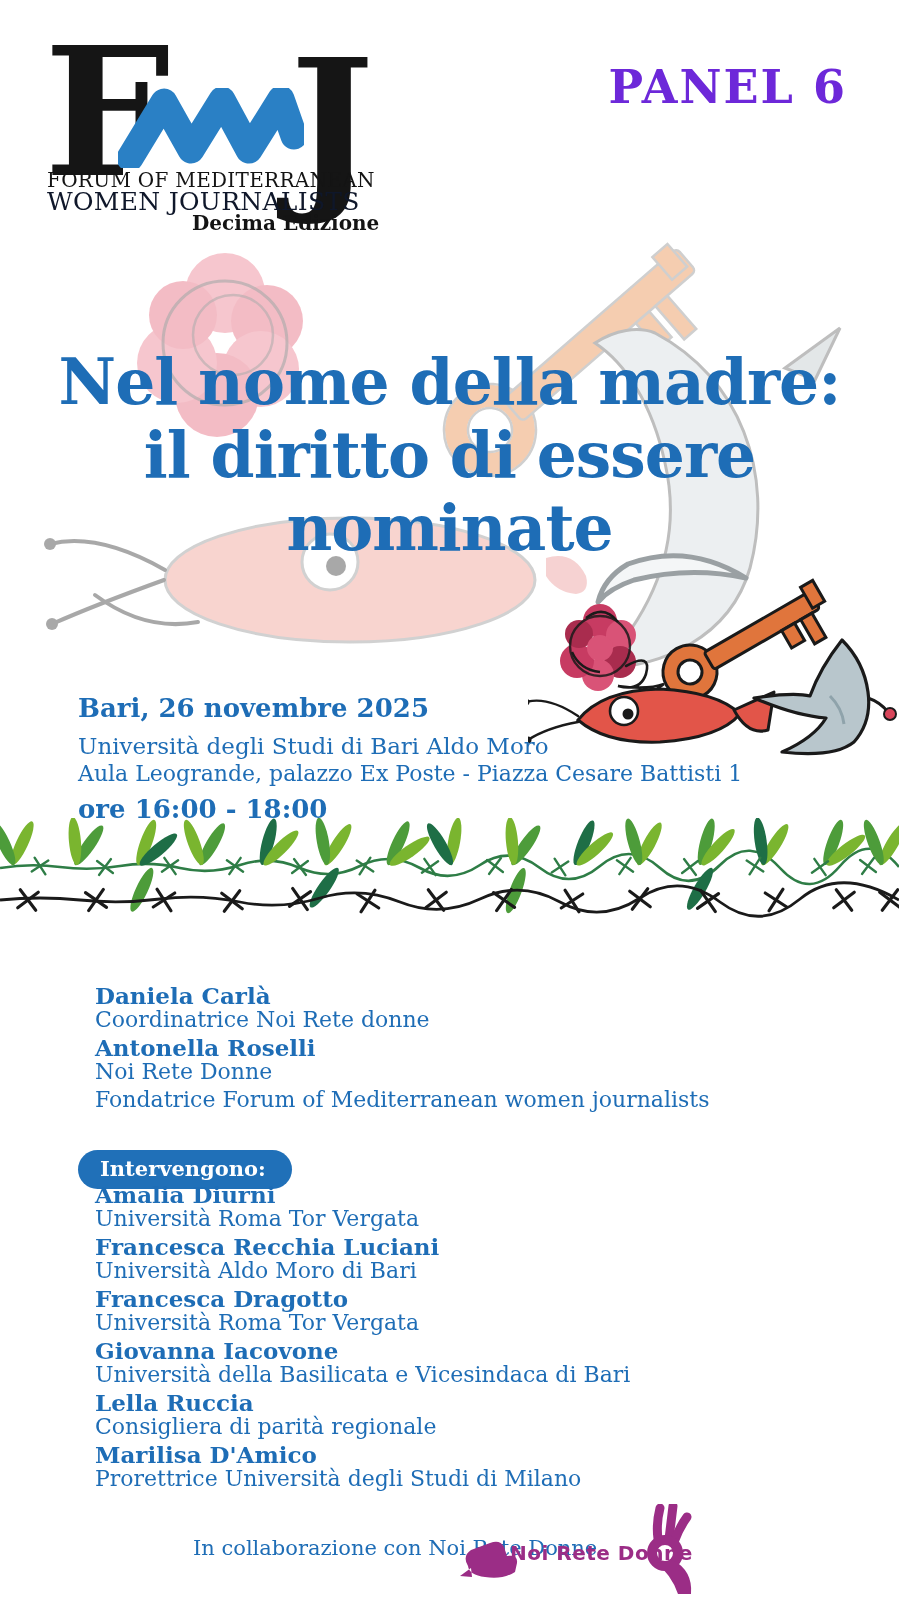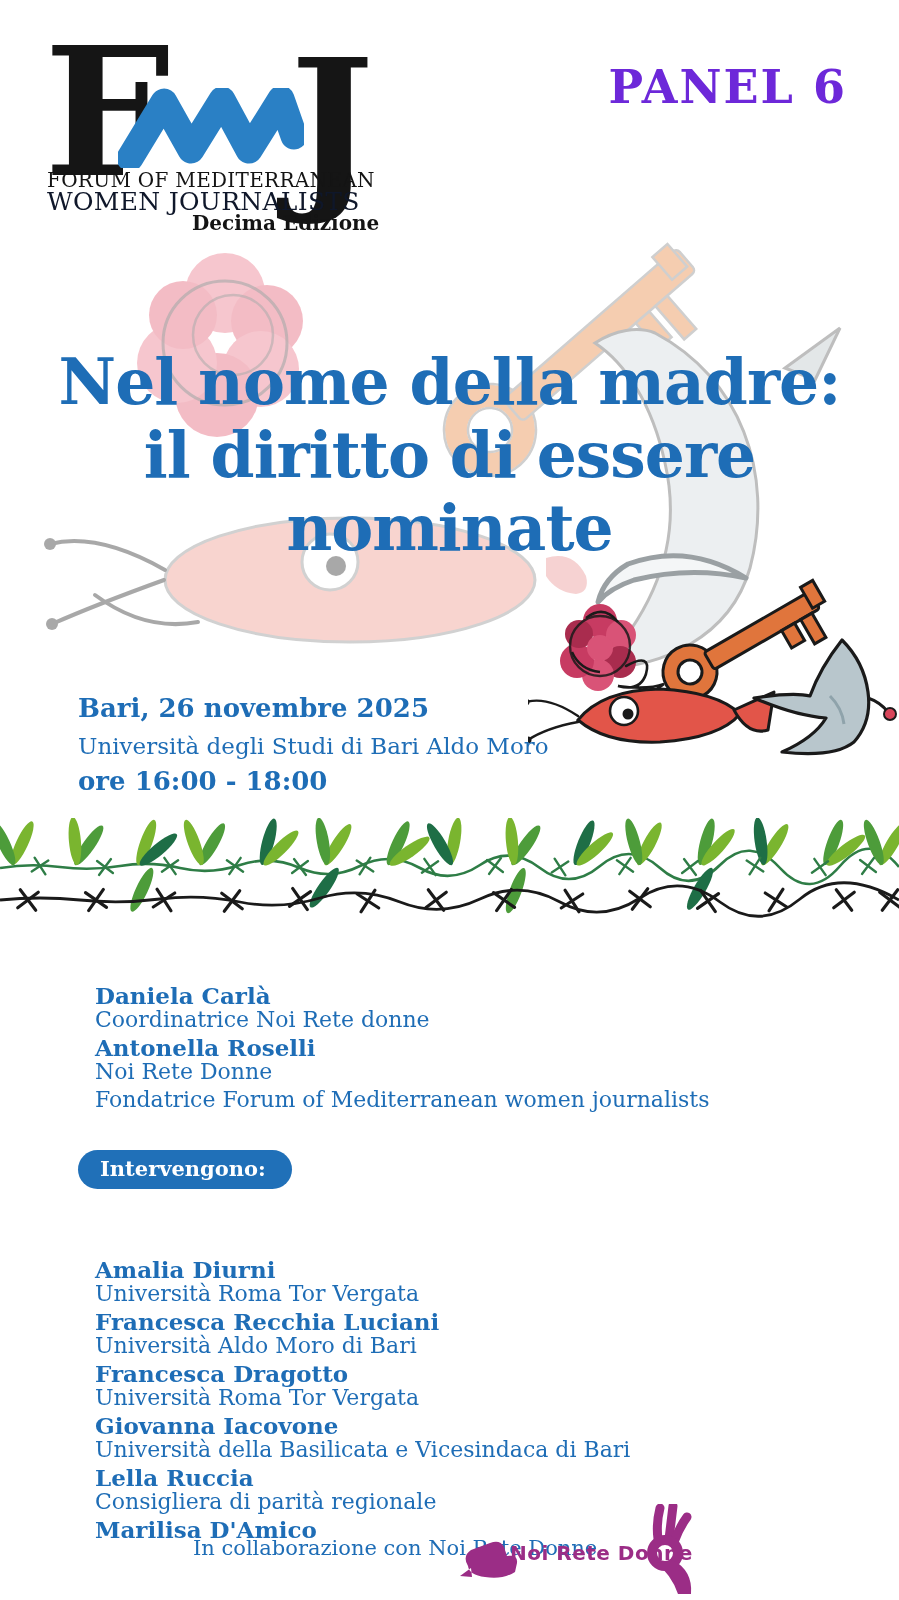--- a/index.html
+++ b/index.html
@@ -29,21 +29,21 @@
   .event-time{font-size:26px;font-weight:bold;margin-top:7px;}
   
   .divider{position:absolute;left:0;top:818px;z-index:2;}
   
   .badge{position:absolute;left:78px;background:#2070b8;color:#ffffff;font-weight:bold;
          font-size:21px;padding:6px 26px 8px 22px;border-radius:21px;z-index:4;white-space:nowrap;}
   .badge-coordinano{top:936px;}
   .badge-intervengono{top:1150px;}
   .people{position:absolute;left:95px;z-index:4;}
   .people.coordinators{top:984px;}
-  .people.speakers{top:1258px;}
+  .people.speakers{top:1183px;}
   .person{margin-bottom:5px;white-space:nowrap;}
   .pname{font-size:23px;line-height:24px;font-weight:bold;}
   .prole{font-size:22px;line-height:23px;}
   
   .collab{position:absolute;left:193px;top:1536px;font-size:21px;z-index:4;white-space:nowrap;}
   .partner-logo{position:absolute;left:458px;top:1504px;z-index:4;}
 </style>
 </head>
 <body>
 
@@ -157,20 +157,21 @@
                Q-4 -22 18 -50 Z" fill="#b8c6cc" stroke="#1a1a1a" stroke-width="3.2" stroke-linejoin="round"></path>
       <path d="M44 8 Q56 12 64 22" fill="none" stroke="#1a1a1a" stroke-width="3"></path>
       <circle cx="66" cy="24" r="6" fill="#d8455a" stroke="#1a1a1a" stroke-width="2"></circle>
       <path d="M6 6 Q18 18 20 34" fill="none" stroke="#8fa3ab" stroke-width="3"></path>
     </g>
   </svg>
 
   <div class="event">
     <div class="event-date">Bari, 26 novembre 2025</div>
     <div class="event-venue">Università degli Studi di Bari Aldo Moro</div>
+    <div class="event-address">Aula Leogrande, palazzo Ex Poste - Piazza Cesare Battisti 1</div>
     <div class="event-time">ore 16:00 - 18:00</div>
   </div>
 
   <svg class="divider" width="899" height="110" viewBox="0 0 899 110">
     <defs>
       <ellipse id="lf" cx="24" cy="0" rx="24" ry="6"></ellipse>
       <path id="bb" d="M-7 -7 L7 7 M-7 7 L7 -7" fill="none" stroke-width="2.4" stroke-linecap="round"></path>
     </defs>
 
     <path d="M0 50 Q30 45 60 49 T120 48 T180 50 T240 47 T300 50 T360 48 T420 50 T480 47 T540 50 T600 48 T660 50 T720 47 T780 50 T840 48 T899 49" fill="none" stroke="#2e7d46" stroke-width="2.6"></path>
@@ -274,20 +275,21 @@
     <div class="person">
       <div class="pname">Giovanna Iacovone</div>
       <div class="prole">Università della Basilicata e Vicesindaca di Bari</div>
     </div>
     <div class="person">
       <div class="pname">Lella Ruccia</div>
       <div class="prole">Consigliera di parità regionale</div>
     </div>
     <div class="person">
       <div class="pname">Marilisa D'Amico</div>
+      <div class="prole">Prorettrice Università degli Studi di Milano</div>
     </div>
   </div>
 
   <div class="collab">In collaborazione con Noi Rete Donne</div>
   <svg class="partner-logo" width="240" height="92" viewBox="0 0 240 92">
     <path d="M10 62 Q4 52 13 46 L32 39 Q42 35 46 43 L49 52 Q60 50 59 59 L57 68 Q44 76 27 73 Q11 71 10 62 Z
              M13 64 L2 72 L14 73 Z" fill="#9b2d86"></path>
     <text x="52" y="56" font-family="'DejaVu Sans',sans-serif" font-size="20" font-weight="bold" fill="#9b2d86" letter-spacing="0.5">Noi Rete Donne</text>
     <g transform="translate(188 0)">
       <path d="M14 4 Q10 20 12 35" fill="none" stroke="#9b2d86" stroke-width="9" stroke-linecap="round"></path>

